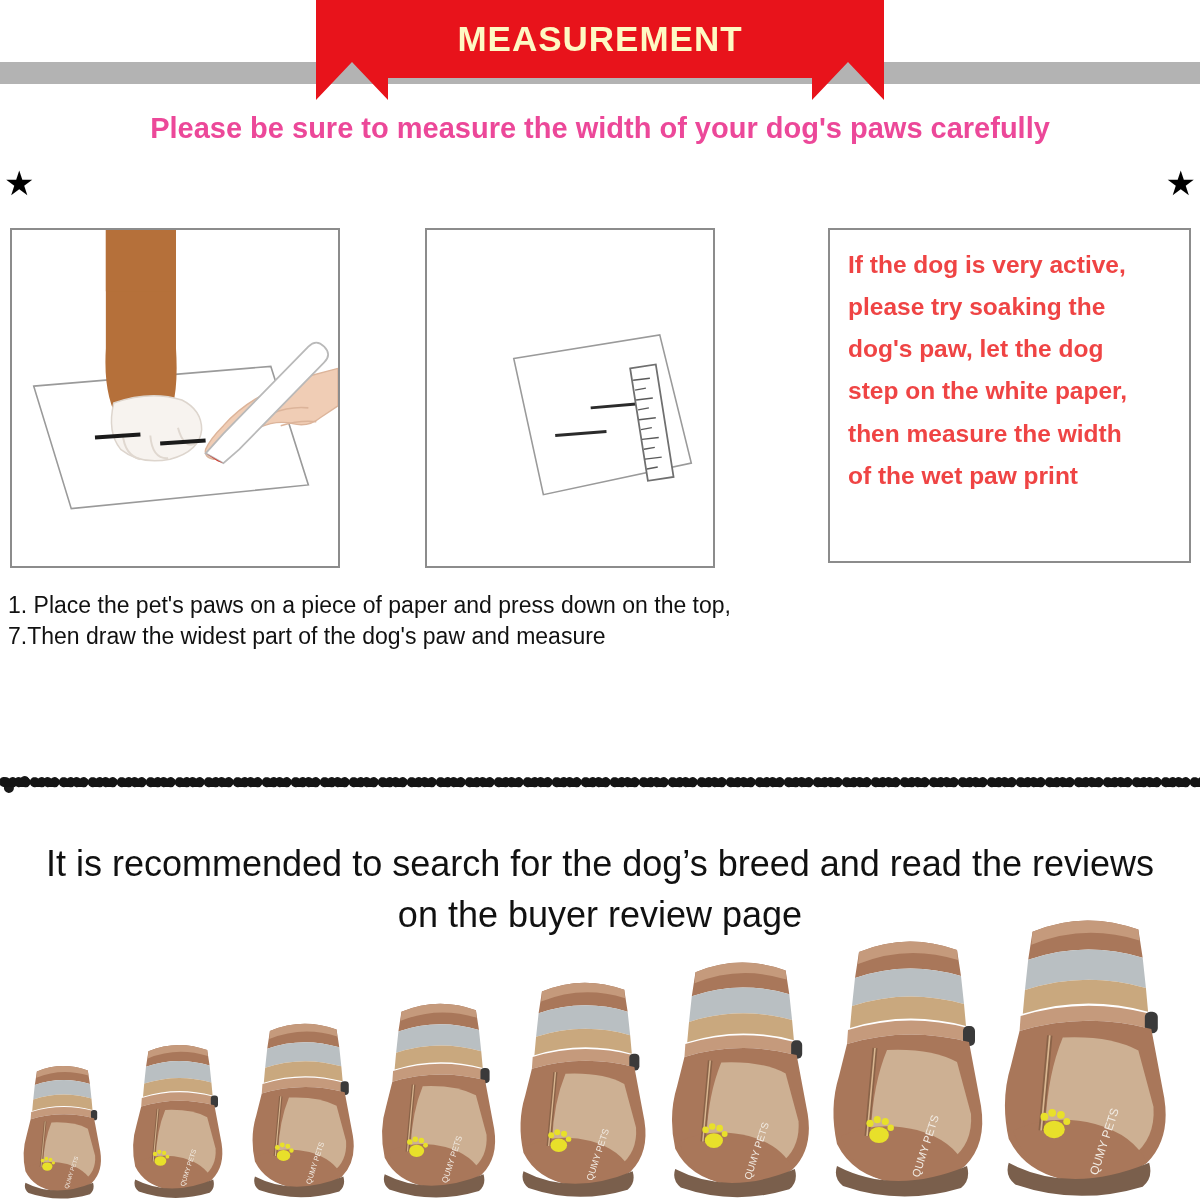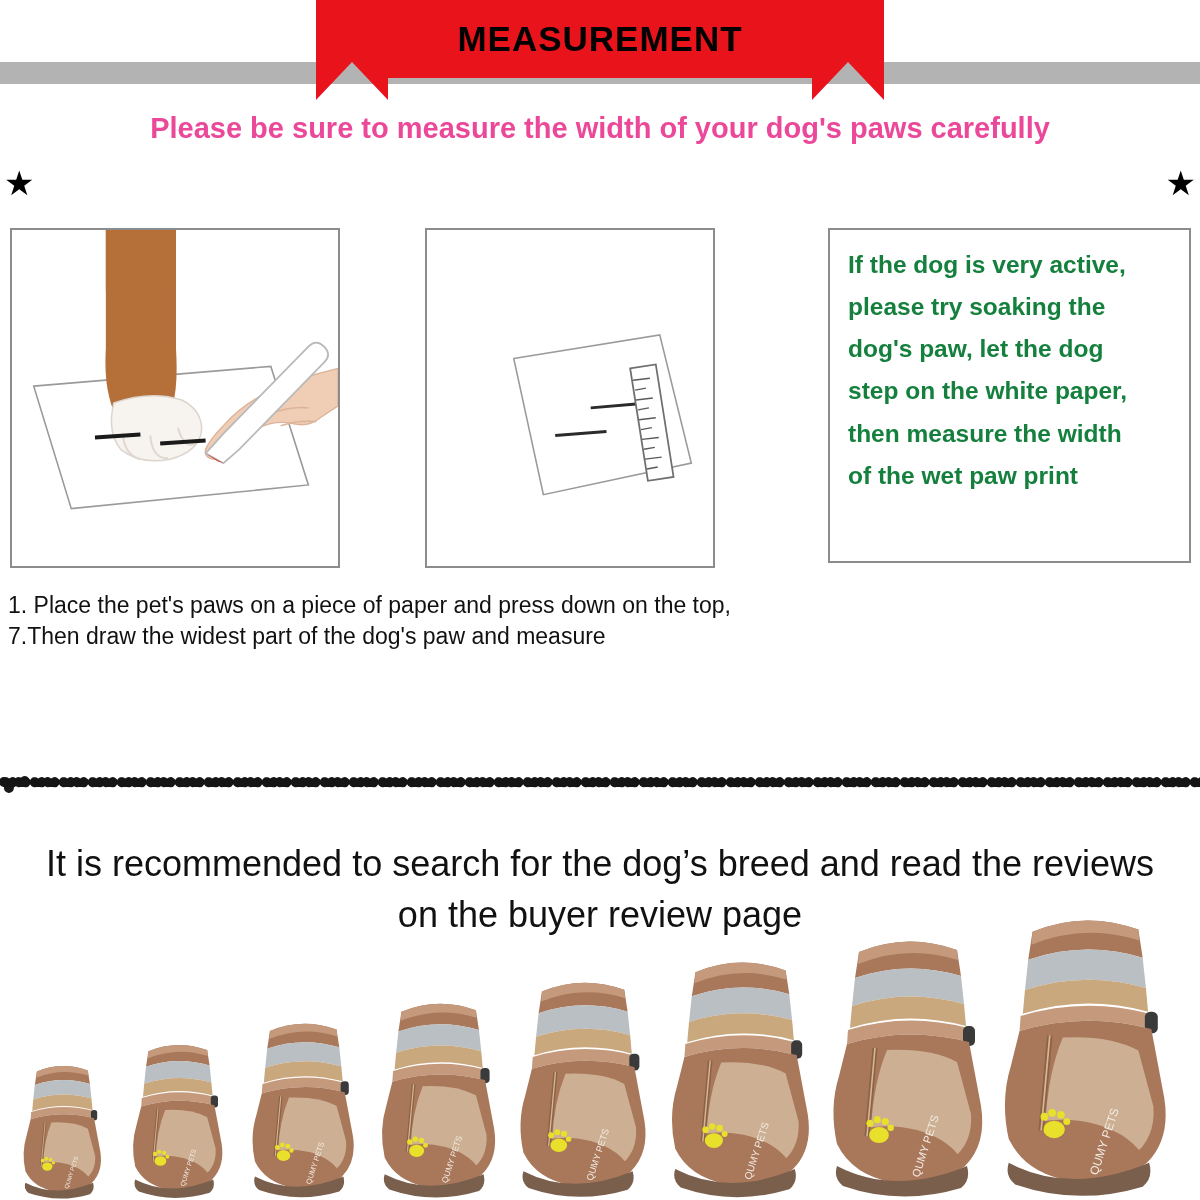--- a/index.html
+++ b/index.html
@@ -28,21 +28,21 @@
     position:absolute; top:0; width:72px; height:100px; background:#e8131b;
   }
   .ribbon .tail-l { left:0; clip-path: polygon(0 0, 100% 0, 100% 100%, 36px 62%, 0 100%); }
   .ribbon .tail-r { right:0; clip-path: polygon(0 0, 100% 0, 100% 100%, 36px 62%, 0 100%); }
   .ribbon .center {
     position:absolute; top:0; left:64px; width:440px; height:78px;
     background:#e8131b;
     display:flex; align-items:center; justify-content:center;
   }
   .ribbon .center span {
-    color:#000000; font-weight:bold; font-size:35px; letter-spacing:1px;
+    color:#fef9c3; font-weight:bold; font-size:35px; letter-spacing:1px;
     font-family:"Liberation Sans", sans-serif;
   }
 
   
   .headline {
     position:absolute; top:110px; left:0; width:1200px;
     text-align:center;
   }
   .headline .line {
     font-weight:bold; font-size:29px; line-height:1.28; color:#ec4899;
@@ -56,21 +56,21 @@
   
   .panels { position:absolute; top:228px; left:0; width:1200px; height:340px; }
   .panel {
     position:absolute; border:2px solid #8c8c8c; background:#fff;
   }
   .panel-a { left:10px; top:0; width:330px; height:340px; }
   .panel-b { left:425px; top:0; width:290px; height:340px; }
   .panel-c { left:828px; top:0; width:363px; height:335px; padding:14px 10px 0 18px; }
 
   .note-line {
-    font-weight:bold; font-size:24.5px; line-height:1.72; color:#15803d;
+    font-weight:bold; font-size:24.5px; line-height:1.72; color:#ef4444;
   }
 
   
   .svg-fill { position:absolute; inset:0; width:100%; height:100%; }
 
   
   .instructions {
     position:absolute; top:590px; left:8px; width:1184px;
   }
   .instructions p {

